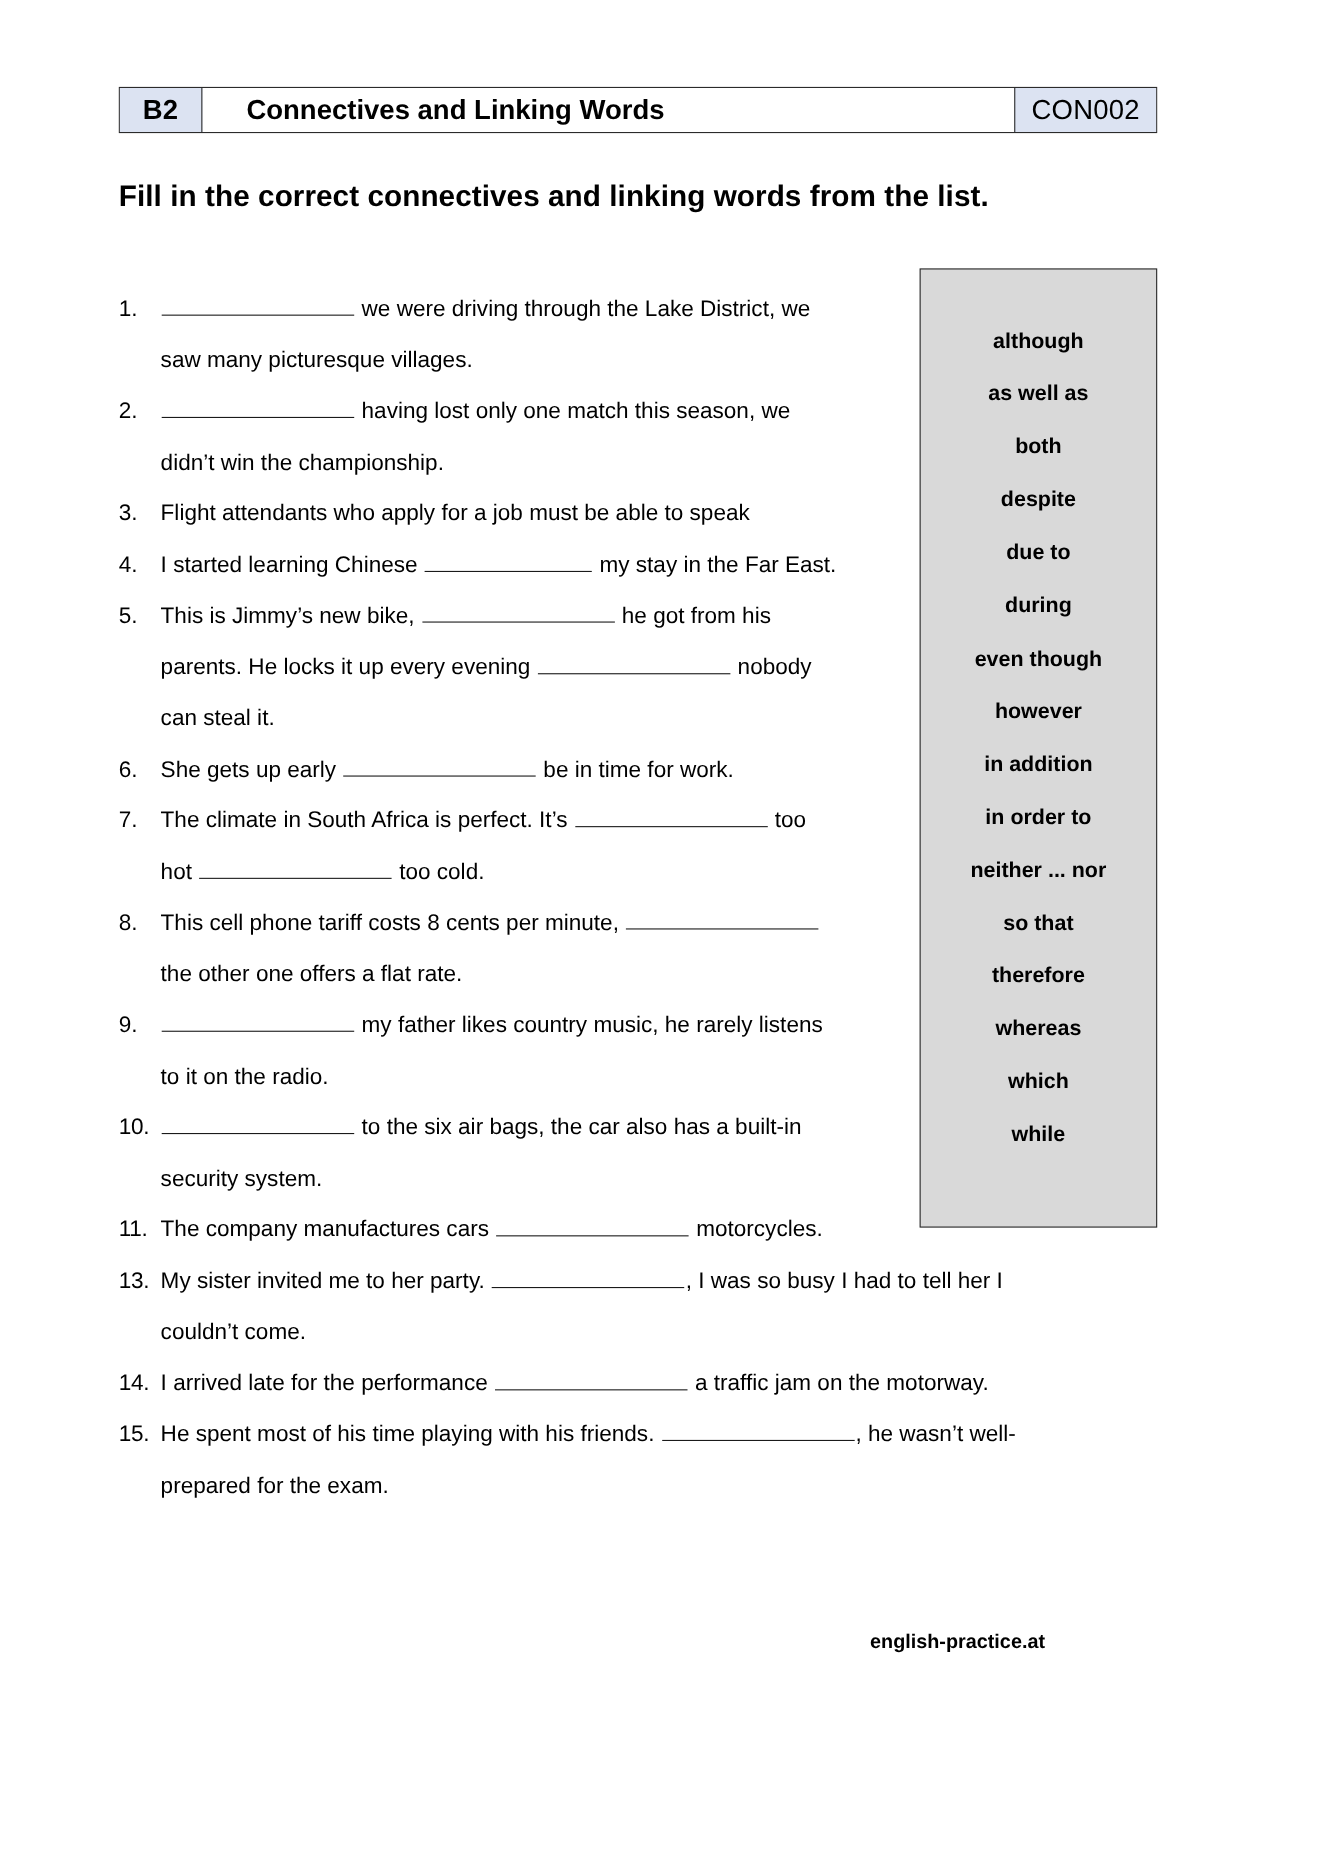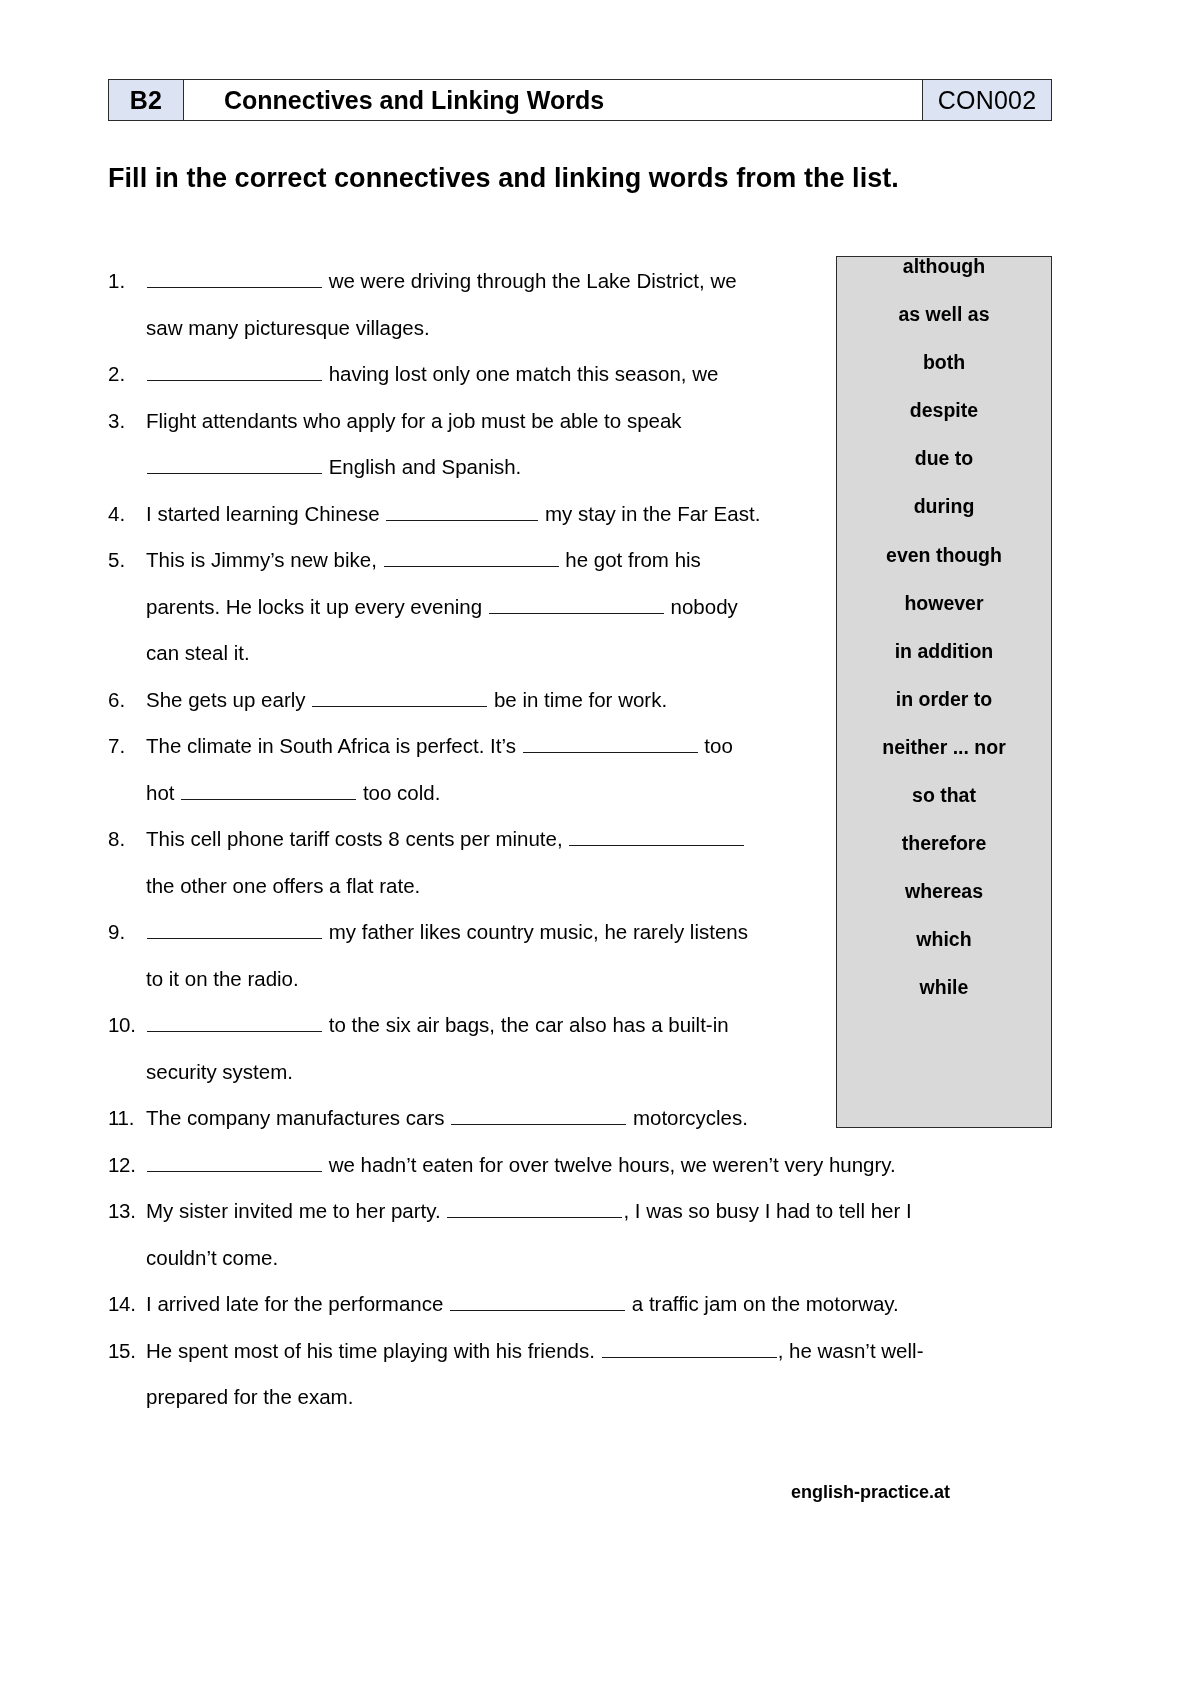--- a/index.html
+++ b/index.html
@@ -77,26 +77,27 @@
     top: 163px;
     font-size: 27px;
     font-weight: bold;
     letter-spacing: 0.05px;
   }
 
   
   .wordbox {
     position: absolute;
     left: 836px;
-    top: 256px;
+    top: 244px;
     width: 216px;
     height: 872px;
     background: #d9d9d9;
     border: 1.6px solid #2b2b2b;
     box-sizing: border-box;
+    padding-top: 56px;
     text-align: center;
   }
   .wordbox-item {
     font-size: 19.5px;
     font-weight: bold;
     line-height: 1;
     margin-bottom: 28.6px;
     white-space: nowrap;
   }
 
@@ -186,28 +187,28 @@
       </div>
       <div class="item">
         <div class="item-num"></div>
         <div class="item-text"><span>saw many picturesque villages.</span></div>
       </div>
       <div class="item">
         <div class="item-num">2.</div>
         <div class="item-text"><span class="blank b-lg"></span><span> having lost only one match this season, we</span></div>
       </div>
       <div class="item">
+        <div class="item-num"></div>
+        <div class="item-text"><span>didn’t win the championship.</span></div>
+      </div>
+      <div class="item">
         <div class="item-num">3.</div>
         <div class="item-text"><span>Flight attendants who apply for a job must be able to speak</span></div>
       </div>
       <div class="item">
-        <div class="item-num"></div>
-        <div class="item-text"><span class="blank b-lg"></span><span> English and Spanish.</span></div>
-      </div>
-      <div class="item">
         <div class="item-num">4.</div>
         <div class="item-text"><span>I started learning Chinese </span><span class="blank b-md"></span><span> my stay in the Far East.</span></div>
       </div>
       <div class="item">
         <div class="item-num">5.</div>
         <div class="item-text"><span>This is Jimmy’s new bike, </span><span class="blank b-lg"></span><span> he got from his</span></div>
       </div>
       <div class="item">
         <div class="item-num"></div>
         <div class="item-text"><span>parents. He locks it up every evening </span><span class="blank b-lg"></span><span> nobody</span></div>
@@ -250,24 +251,20 @@
       </div>
       <div class="item">
         <div class="item-num wide"></div>
         <div class="item-text"><span>security system.</span></div>
       </div>
       <div class="item">
         <div class="item-num wide">11.</div>
         <div class="item-text"><span>The company manufactures cars </span><span class="blank b-lg"></span><span> motorcycles.</span></div>
       </div>
       <div class="item">
-        <div class="item-num wide">12.</div>
-        <div class="item-text"><span class="blank b-lg"></span><span> we hadn’t eaten for over twelve hours, we weren’t very hungry.</span></div>
-      </div>
-      <div class="item">
         <div class="item-num wide">13.</div>
         <div class="item-text"><span>My sister invited me to her party. </span><span class="blank b-lg"></span><span>, I was so busy I had to tell her I</span></div>
       </div>
       <div class="item">
         <div class="item-num wide"></div>
         <div class="item-text"><span>couldn’t come.</span></div>
       </div>
       <div class="item">
         <div class="item-num wide">14.</div>
         <div class="item-text"><span>I arrived late for the performance </span><span class="blank b-lg"></span><span> a traffic jam on the motorway.</span></div>

